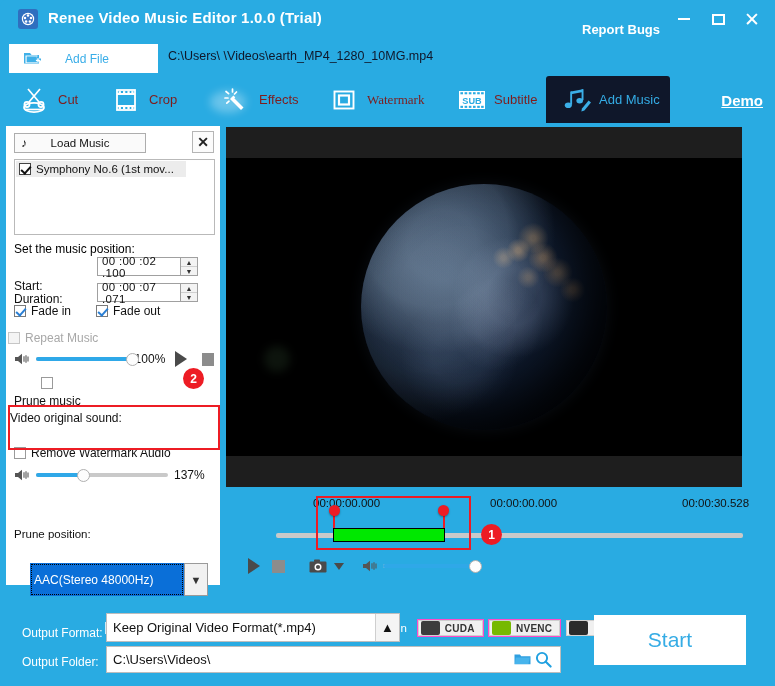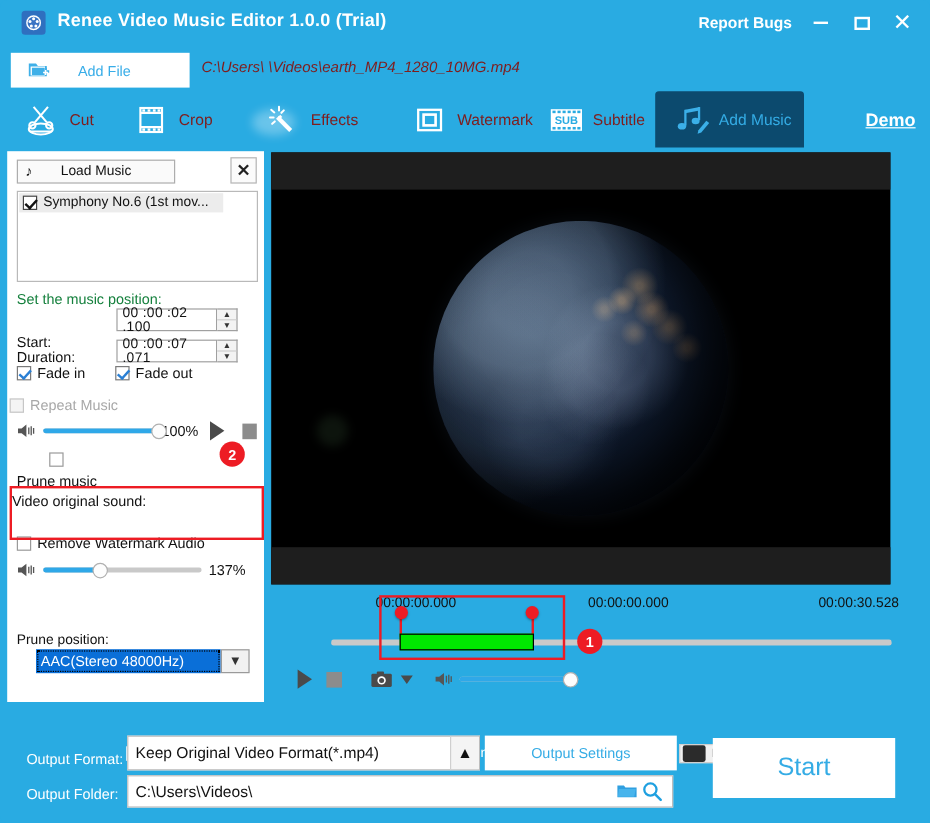--- a/index.html
+++ b/index.html
@@ -21,21 +21,21 @@
     position:absolute; left:18px; top:9px; width:20px; height:20px;
     background:#2f6fbf; border-radius:3px;
     display:flex; align-items:center; justify-content:center;
     color:#fff; font-size:12px; line-height:1;
   }
   .title {
     position:absolute; left:48px; top:9px;
     color:#fff; font-size:15px; font-weight:bold; letter-spacing:.2px;
   }
   .report-bugs {
-    position:absolute; right:115px; top:11px;
+    position:absolute; right:115px; top:22px;
     color:#fff; font-size:13px; font-weight:bold; cursor:pointer;text-align:center;
   }
   .winbtn {
     position:absolute; top:8px; width:22px; height:22px; color:#fff;
     display:flex; align-items:center; justify-content:center; cursor:pointer;
   }
   .wb-min { right:80px; }
   .wb-max { right:46px; }
   .wb-close { right:12px; }
   .wb-min i { display:block; width:12px; height:2px; background:#fff; }
@@ -45,21 +45,21 @@
   
   .filebar { position:absolute; left:0; top:44px; width:775px; height:30px; }
   .addfile {
     position:absolute; left:9px; top:0; width:149px; height:29px;
     background:#fff; display:flex; align-items:center; cursor:pointer;
   }
   .addfile .ic { margin-left:14px; width:20px; height:18px; position:relative; }
   .addfile .lbl { margin-left:22px; color:#38ADE8; font-size:12px; }
   .filepath {
     position:absolute; left:168px; top:5px;
-    color:#7f1d1d; font-size:12.5px; white-space:nowrap;font-style:italic;
+    color:#0f172a; font-size:12.5px; white-space:nowrap;
   }
   .blurpatch{
     position:absolute; left:210px; top:47px; width:36px; height:22px;
     background:rgba(255,255,255,.30); border-radius:50%;
     filter:blur(4px);
   }
   .demo {
     position:absolute; right:12px; top:48px;
     color:#fff; font-size:15px; font-weight:bold;
     text-decoration:underline; cursor:pointer;
@@ -67,21 +67,21 @@
 
   
   .tabs { position:absolute; left:0; top:76px; width:775px; height:47px; }
   .tab {
     position:absolute; top:0; height:47px;
     display:flex; align-items:center; cursor:pointer;
     color:#7f1d1d; font-size:13px;
   }
   .tab .ticon { width:32px; height:30px; margin-right:7px; position:relative; }
   .tab.active {
-    background:#0c4a6e; color:#34ACE5; border-radius:3px 3px 0 0;
+    background:#0f172a; color:#34ACE5; border-radius:3px 3px 0 0;
   }
   .tab.active .tlabel { color:#34ACE5; }
 
   
   .leftpanel {
     position:absolute; left:6px; top:126px; width:214px; height:459px;
     background:#fff;
   }
   .lp { position:absolute; }
   .loadmusic {
@@ -112,21 +112,21 @@
   }
   .cb.checked::after {
     content:""; position:absolute; left:3px; top:0px;
     width:4px; height:8px; border:solid #111; border-width:0 2px 2px 0;
     transform:rotate(42deg);
   }
   .cb.blue { border-color:#7a7a7a; }
   .cb.blue.checked::after { border-color:#2a7fd4; }
   .cb.dis { border-color:#c6c6c6; background:#f4f4f4; }
   .musicitem .cb { margin:0 5px 0 3px; }
-  .setpos { left:8px; top:116px; font-size:12px; color:#15803d; }
+  .setpos { left:8px; top:116px; font-size:12px; color:#000000; }
   .rowlabel { font-size:12px; color:#111; }
   .tinput {
     width:84px; height:19px; border:1px solid #a0a0a0; background:#fff;
     font-size:11.5px; color:#111; display:flex; align-items:center;
     padding-left:4px; letter-spacing:.3px;
   }
   .spin {
     width:17px; height:19px; border:1px solid #a0a0a0; border-left:none;
     background:#f3f3f3; display:flex; flex-direction:column; cursor:pointer;
   }
@@ -157,21 +157,21 @@
 
   .redbox {
     position:absolute; border:2px solid #ED1C24; pointer-events:none;
   }
   .badge {
     position:absolute; width:21px; height:21px; border-radius:50%;
     background:#ED1C24; color:#fff; font-size:12px; font-weight:bold;
     display:flex; align-items:center; justify-content:center;
   }
   .combo {
-    position:absolute; left:12px; top:415px; width:190px; height:20px;
+    position:absolute; left:12px; top:437px; width:190px; height:33px;
     display:flex;
     padding-left:12px;
   }
   .combo .val {
     flex:1; background:#0a6fd8; color:#fff; font-size:12px;
     display:flex; align-items:center; padding-left:4px;
     outline:1px dotted #000; outline-offset:-2px;
   }
   .combo .arr {
     width:24px; background:#f1f1f1; border:1px solid #9a9a9a;
@@ -379,21 +379,21 @@
           <g stroke="#fff" stroke-width="1.7" fill="none" stroke-linecap="round">
             <path d="M6 6.5l2.6 2.2M12.5 4v3M16.5 7l-2 2M5 13h3M6.8 18.2l2.2-2"></path>
           </g>
           <path d="M12.5 11.5 L23.5 22.5 L21 25 L10 14 Z" fill="#fff"></path>
           <path d="M11.6 12.4 L13.6 10.6 L15.2 12.4 L13.4 14.2 Z" fill="#fff"></path>
         </svg>
       </span>
       <span class="tlabel">Effects</span>
     </div>
 
-    <div class="tab" style="left:342px;">
+    <div class="tab" style="left:328px;font-family:Liberation Serif, serif;">
       <span class="ticon">
         <svg width="32" height="30" viewBox="0 0 32 30" aria-hidden="true">
           <rect x="6.5" y="6.5" width="19" height="17" stroke="#fff" stroke-width="1.9" fill="none"></rect>
           <rect x="11" y="10.5" width="10" height="9" stroke="#fff" stroke-width="2.2" fill="none"></rect>
         </svg>
       </span>
       <span class="tlabel">Watermark</span>
     </div>
 
     <div class="tab" style="left:455px;">
@@ -625,23 +625,20 @@
       <span class="txt">INTEL</span>
     </span>
   </div>
 
   <div class="outrow" style="left:22px; top:626px;">Output Format:</div>
   <div class="fieldbox" style="left:106px; top:613px; width:294px; height:29px;">
     <span class="txt">Keep Original Video Format(*.mp4)</span>
     <span class="upbtn">▲</span>
   </div>
 
-  <div class="outsettings">
-    <span>Output Settings</span>
-  </div>
 
   <div class="outrow" style="left:22px; top:655px;">Output Folder:</div>
   <div class="fieldbox" style="left:106px; top:646px; width:455px; height:27px;">
     <span class="txt">C:\Users\Videos\</span>
     <span class="icn-folder">
       <svg width="17" height="13" viewBox="0 0 17 13" aria-hidden="true">
         <path d="M0.5 1.5h5.4l1.3 1.8H16.5v8H0.5z" fill="#2F9FE0"></path>
         <path d="M1.8 4.6h14l-1.3 6.3H0.9z" fill="#47B4EC"></path>
       </svg>
     </span>

